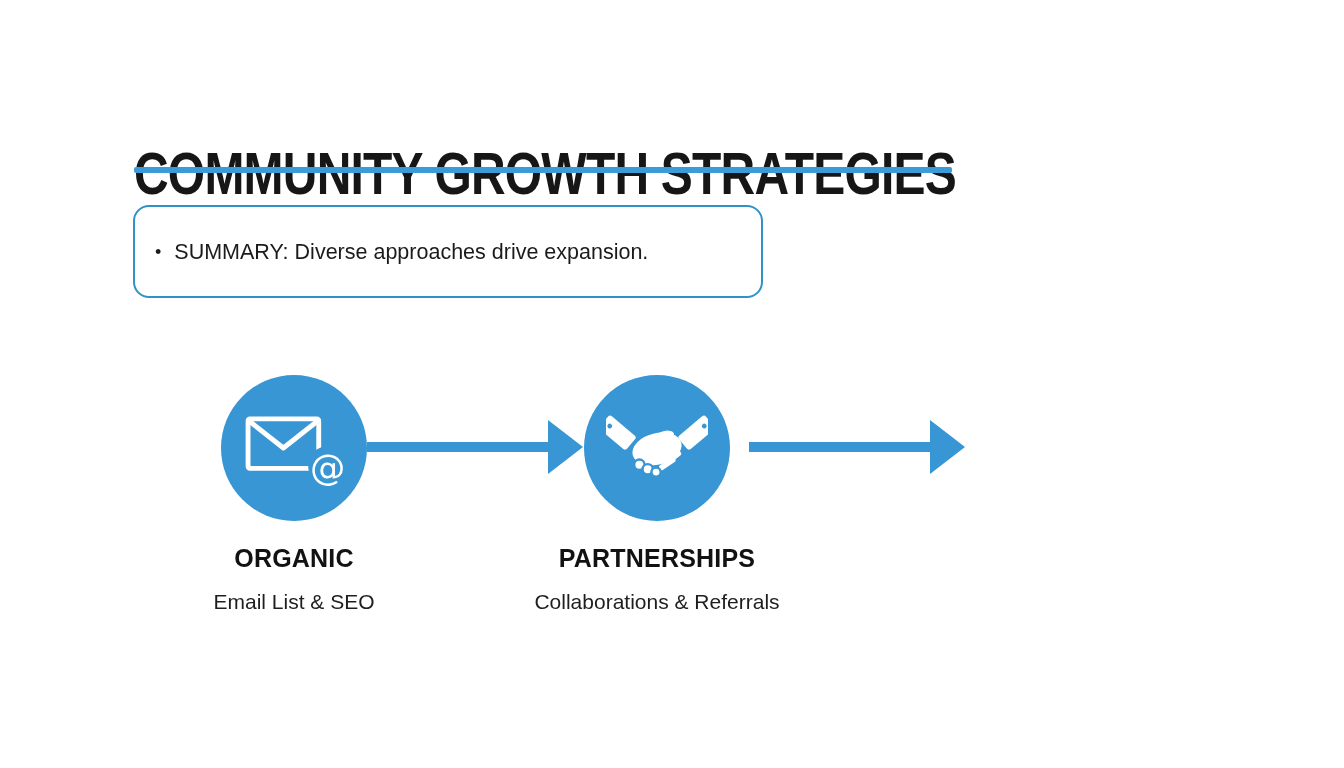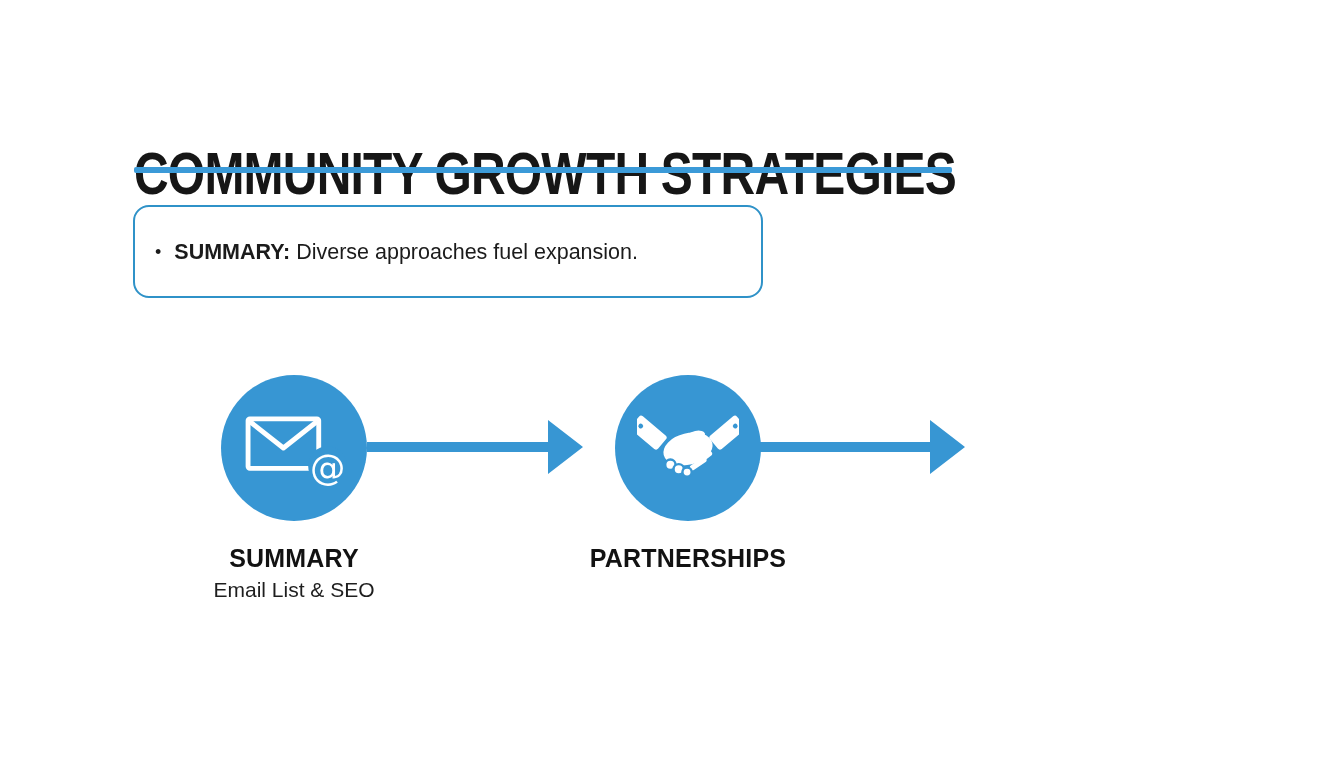--- a/index.html
+++ b/index.html
@@ -34,32 +34,32 @@
   .summary-box{
     position:absolute;left:133px;top:205px;width:630px;height:93px;
     border:2.5px solid var(--box-border);border-radius:16px;
     display:flex;flex-direction:column;justify-content:center;
     padding:2px 16px 0 14px;
     font-size:21.5px;line-height:31px;color:#1b1b1b;
     background:#fff;
   }
   .summary-line{white-space:nowrap;}
   .bullet-dot{display:inline-block;margin:0 7px 0 6px;font-size:18px;vertical-align:1px;}
-  .summary-label{font-weight:700;}
+  .summary-label{font-weight:400;}
 
   .flow{position:absolute;left:0;top:0;width:100%;height:100%;}
 
   .step{position:absolute;top:375px;width:320px;text-align:center;}
   .step-circle{
     width:146px;height:146px;border-radius:50%;
     background:var(--accent);
     margin:0 auto;display:flex;align-items:center;justify-content:center;
   }
   .step-title{margin-top:23px;font-size:25px;font-weight:700;color:#121212;letter-spacing:0.2px;}
-  .step-subtitle{margin-top:5px;font-size:21px;color:#1e1e1e;}
+  .step-subtitle{margin-top:17px;font-size:21px;color:#1e1e1e;}
 
   .flow-arrow{position:absolute;top:417px;width:216px;height:60px;}
   .flow-arrow polygon{fill:var(--accent);}
 
   
   .ic-white-f{fill:#ffffff;}
   .ic-white-s{fill:none;stroke:#ffffff;}
   .ic-blue-f{fill:var(--accent);}
   .ic-blue-s{fill:#ffffff;stroke:var(--accent);}
 </style>
@@ -68,44 +68,44 @@
 
 <div class="slide">
 
   <h1 class="page-title">COMMUNITY GROWTH STRATEGIES</h1>
   <div class="title-underline"></div>
 
   <div class="summary-box">
     <div class="summary-line">
       <span class="bullet-dot">•</span>
       <span class="summary-label">SUMMARY:</span>
-      <span>Diverse approaches fuel expansion.</span>
+      <span>Diverse approaches drive expansion.</span>
     </div>
   </div>
 
   <div class="flow">
 
     <div class="step" style="left:134px;">
       <div class="step-circle">
         <svg width="106" height="76" viewBox="0 0 120 86">
           <rect class="ic-white-s" x="8" y="10" width="80" height="56" rx="2" stroke-width="5.5"></rect>
           <polyline class="ic-white-s" points="10,13 48,43 86,13" stroke-width="5.5" stroke-linejoin="round"></polyline>
           <circle class="ic-blue-f" cx="98" cy="63" r="22"></circle>
           <text x="98" y="65" text-anchor="middle" dominant-baseline="central" font-family="DejaVu Sans, sans-serif" font-size="40" fill="#ffffff">@</text>
         </svg>
       </div>
-      <div class="step-title">SUMMARY</div>
+      <div class="step-title">ORGANIC</div>
       <div class="step-subtitle">Email List &amp; SEO</div>
     </div>
 
     <svg class="flow-arrow" style="left:367px;" viewBox="0 0 216 60">
       <polygon points="0,25 181,25 181,3 216,30 181,57 181,35 0,35"></polygon>
     </svg>
 
-    <div class="step" style="left:528px;">
+    <div class="step" style="left:497px;">
       <div class="step-circle">
         <svg width="102" height="70" viewBox="0 0 110 74">
 
           <g transform="rotate(40 16 24)">
             <rect class="ic-white-f" x="-8" y="14" width="38" height="19" rx="3"></rect>
             <circle class="ic-blue-f" cx="0" cy="23.5" r="2.6"></circle>
           </g>
 
           <g transform="rotate(-40 94 24)">
             <rect class="ic-white-f" x="80" y="14" width="38" height="19" rx="3"></rect>
@@ -119,20 +119,21 @@
             <line x1="66" y1="52" x2="78" y2="43"></line>
             <line x1="60" y1="58" x2="72" y2="50"></line>
           </g>
 
           <circle class="ic-blue-s" cx="36" cy="55" r="5.6" stroke-width="2.6"></circle>
           <circle class="ic-blue-s" cx="45" cy="60" r="5.6" stroke-width="2.6"></circle>
           <circle class="ic-blue-s" cx="54" cy="63" r="5" stroke-width="2.6"></circle>
         </svg>
       </div>
       <div class="step-title">PARTNERSHIPS</div>
+      <div class="step-subtitle">Collaborations &amp; Referrals</div>
     </div>
 
     <svg class="flow-arrow" style="left:749px;" viewBox="0 0 216 60">
       <polygon points="0,25 181,25 181,3 216,30 181,57 181,35 0,35"></polygon>
     </svg>
 
 
   </div>
 </div>
 

